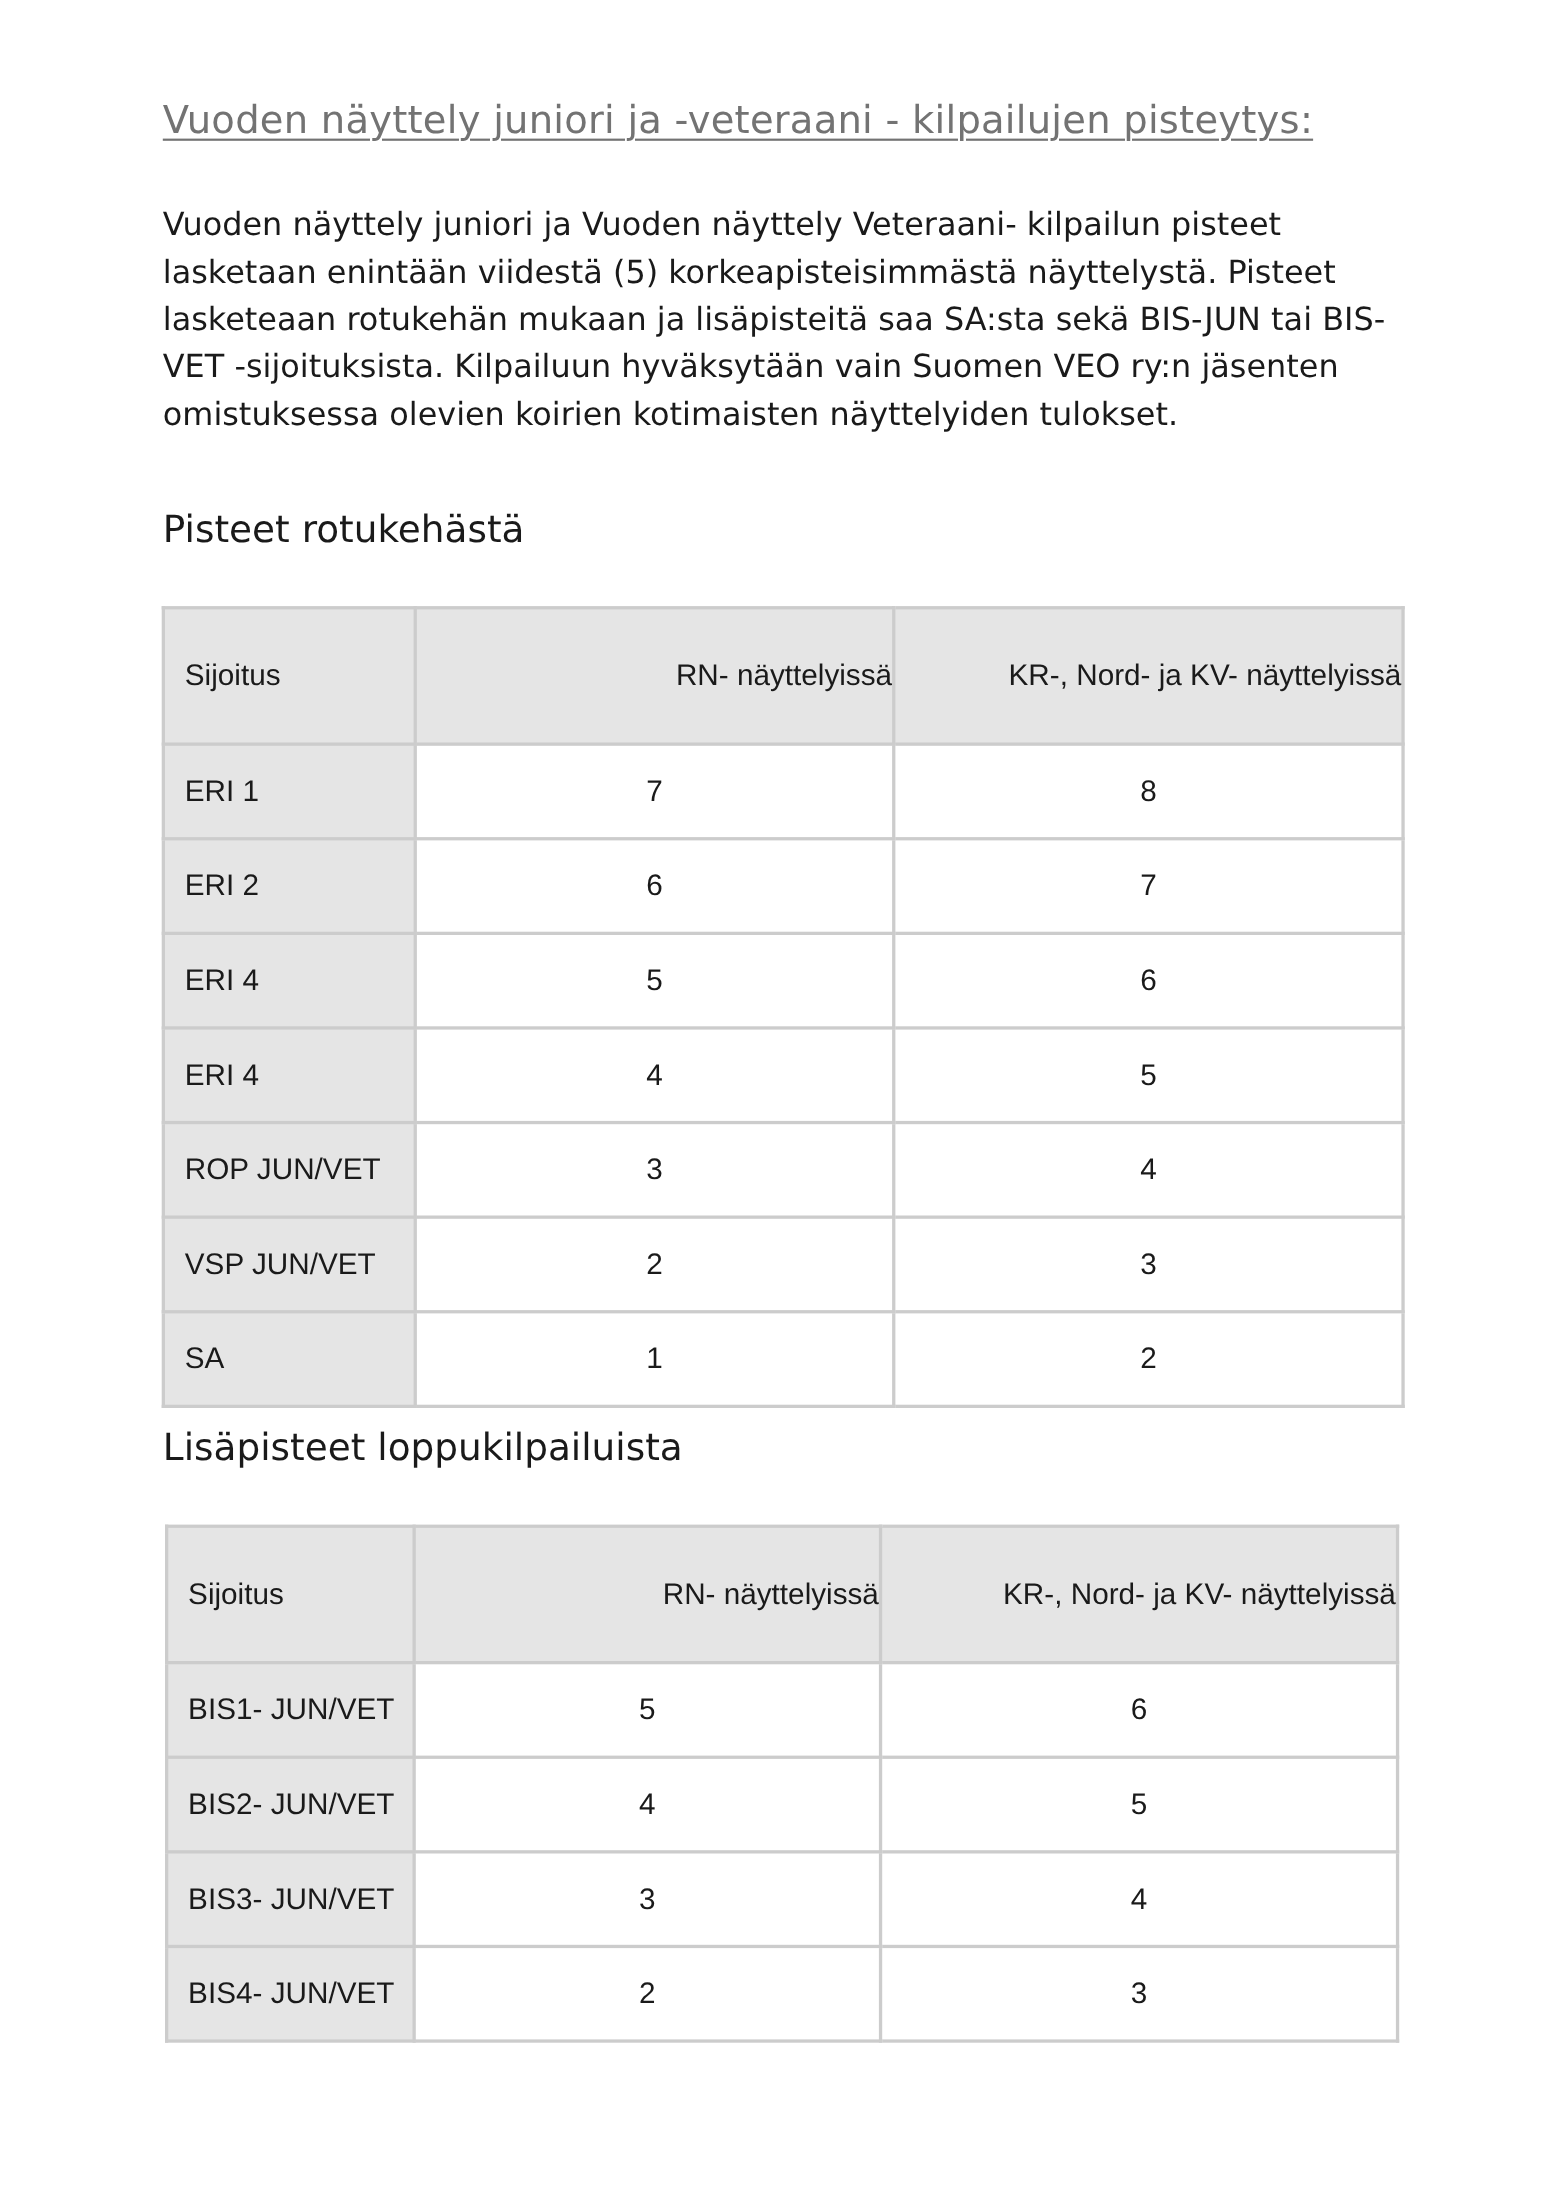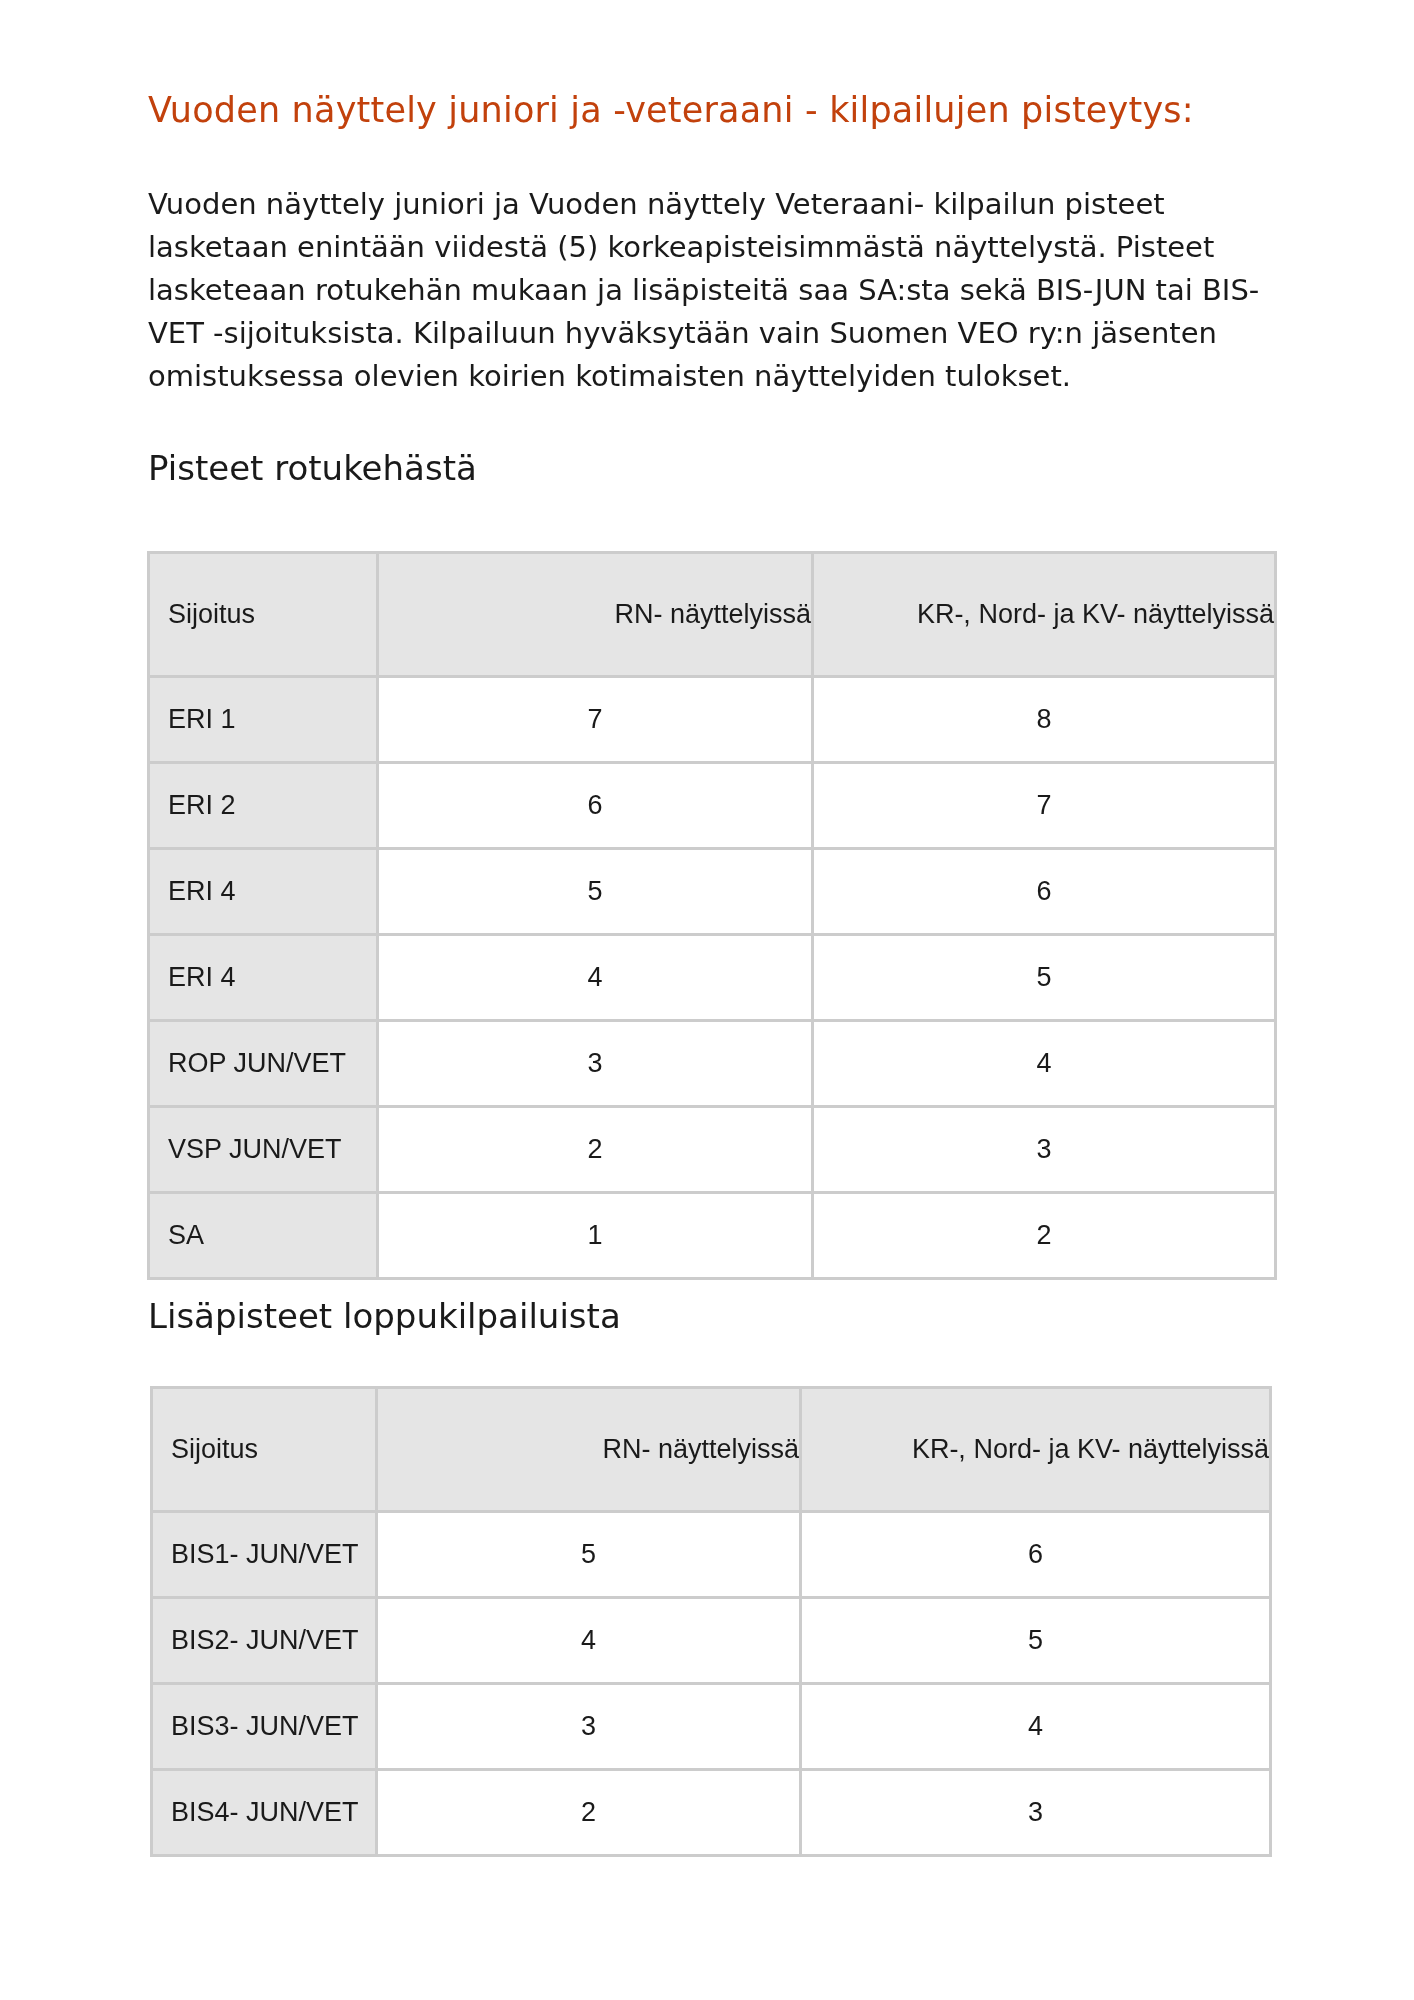--- a/index.html
+++ b/index.html
@@ -16,45 +16,46 @@
       font-family: "DejaVu Sans", "Liberation Sans", sans-serif;
     }
     .title {
       position: absolute;
       left: 148px;
       top: 90px;
       margin: 0;
       font-size: 35px;
       font-weight: normal;
       letter-spacing: 0.2px;
+      text-decoration: underline;
       text-decoration-thickness: 2px;
       text-underline-offset: 5px;
       white-space: nowrap;
-      color: #c2410c;
+      color: #737373;
     }
     .intro {
       position: absolute;
       left: 148px;
       top: 183px;
       width: 1140px;
       margin: 0;
       font-size: 29px;
       line-height: 43px;
       color: #1a1a1a;
     }
     .section-heading {
       position: absolute;
       left: 148px;
       margin: 0;
       font-size: 34px;
       font-weight: normal;
       color: #1a1a1a;
       white-space: nowrap;
     }
-    #heading-1 { top: 448px; }
+    #heading-1 { top: 462px; }
     #heading-2 { top: 1296px; }
 
     table.scores {
       position: absolute;
       border-collapse: collapse;
       table-layout: fixed;
       font-family: "Liberation Sans", "DejaVu Sans", sans-serif;
       font-size: 27px;
       color: #1a1a1a;
       border: 3px solid #ef4444;

